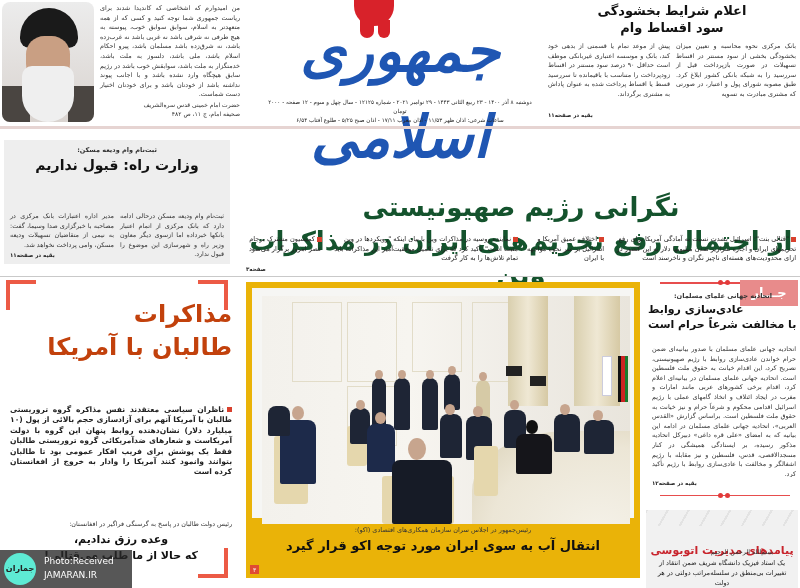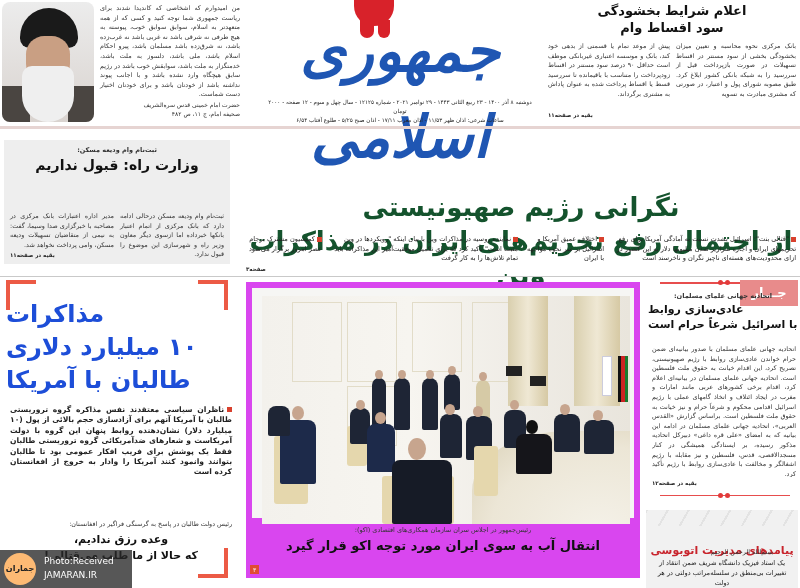--- a/index.html
+++ b/index.html
@@ -46,33 +46,33 @@
 
   
   #main-headline { left: 246px; top: 146px; width: 550px; text-align:center; font-size: 26px; font-weight: bold; line-height: 34px; color:#14532d;margin-top:44px; }
   .bullet-row { left: 246px; top: 235px; width: 550px; height: 40px; }
   .bullet { position:absolute; top:0; font-size: 6.6px; line-height: 9.6px; color:#222; text-align: right; }
   .bullet .sq { display:inline-block; width:5px; height:5px; background:#d8402d; margin-left:2px; vertical-align: middle; }
   #page-ref-3 { left: 246px; top: 266px; }
 
   
   .corner { position:absolute; border-color: #ec5a45; border-style: solid; }
-  #taliban-title { left: 6px; top: 298px; width: 226px; text-align:left; font-size: 24px; font-weight: bold; line-height: 33px; color:#1d4ed8; }
+  #taliban-title { left: 6px; top: 298px; width: 226px; text-align:right; font-size: 24px; font-weight: bold; line-height: 33px; color:#c2410c; }
   #taliban-body { left: 10px; top: 405px; width: 222px; font-size: 7.6px; line-height: 10.4px; font-weight: bold; color:#222; text-align: justify; }
   #taliban-body .sq { display:inline-block; width:5px; height:5px; background:#d8402d; margin-left:3px; }
   #taliban-kicker { left: 10px; top: 520px; width: 222px; font-size: 6.4px; color:#333; text-align: right; }
   #taliban-sub { left: 10px; top: 532px; width: 222px; text-align:center; font-size: 11px; font-weight:bold; line-height: 16px; color:#111; }
 
   #watermark { left: 0; top: 550px; width: 132px; height: 38px; background: rgba(40,40,40,0.78); }
-  #wm-circle { position:absolute; left:4px; top:3px; width:32px; height:32px; border-radius:50%; background:#fdba74; color:#222; font-size:8px; font-weight:bold; text-align:center; line-height:32px; }
+  #wm-circle { position:absolute; left:4px; top:3px; width:32px; height:32px; border-radius:50%; background:#5eead4; color:#222; font-size:8px; font-weight:bold; text-align:center; line-height:32px; }
   #wm-line1 { position:absolute; left:44px; top:6px; font-size:9px; color:#fff; direction:ltr; }
   #wm-line2 { position:absolute; left:44px; top:20px; font-size:9px; color:#fff; direction:ltr; }
 
   
-  #photo-frame { left: 246px; top: 282px; width: 394px; height: 296px; background:#d946ef; }
+  #photo-frame { left: 246px; top: 282px; width: 394px; height: 296px; background:#eab308; }
   #photo-inner { position:absolute; left: 6px; top: 6px; width: 382px; height: 230px; background: #f6f6f4; }
   #photo { position:absolute; left: 10px; top: 8px; width: 368px; height: 228px; overflow:hidden;
     background: linear-gradient(90deg, #f3f1ec 0%, #f7f5f0 40%, #efece6 70%, #e9e5dc 100%); }
   .panel { position:absolute; border:1px solid #e2dcc8; }
   .curtain { position:absolute; background: linear-gradient(90deg,#d9cfae,#efe8d4,#d6c9a4); }
   .person { position:absolute; border-radius: 8px 8px 2px 2px; background:#1e2535; }
   .head { position:absolute; border-radius:50%; background:#c7a58e; }
   .chair { position:absolute; background:#e5d7ad; border-radius:3px; }
   .table { position:absolute; background: radial-gradient(ellipse at 80% 100%, #f4f1e8 0%, #ece6d6 60%, #d8cfb4 100%); border-radius: 60% 0 0 0; }
   #photo-kicker { position:absolute; top: 244px; width:100%; text-align:center; font-size: 6.5px; color:#333; }
@@ -160,21 +160,20 @@
 <div id="page-ref-3" class="abs more">صفحه۳</div>
 
 <div class="hr-grey" style="left:0;top:276px;width:800px;"></div>
 
 <div class="corner" style="left:6px;top:280px;width:30px;height:30px;border-width:4px 0 0 4px;"></div>
 <div class="corner" style="left:198px;top:280px;width:30px;height:30px;border-width:4px 4px 0 0;"></div>
 <div class="corner" style="left:198px;top:548px;width:30px;height:30px;border-width:0 4px 4px 0;"></div>
 
 <div id="taliban-title" class="abs">
   <div>مذاکرات</div>
-  <div>۱۰ میلیارد دلاری</div>
   <div>طالبان با آمریکا</div>
 </div>
 <div id="taliban-body" class="abs">
   <span class="sq"></span><span>ناظران سیاسی معتقدند نفس مذاکره گروه تروریستی طالبان با آمریکا آنهم برای آزادسازی حجم بالائی از پول (۱۰ میلیارد دلار) نشان‌دهنده روابط پنهان این گروه با دولت آمریکاست و شعارهای ضدآمریکائی گروه تروریستی طالبان فقط یک پوشش برای فریب افکار عمومی بود تا طالبان بتوانند وانمود کنند آمریکا را وادار به خروج از افغانستان کرده است</span>
 </div>
 <div id="taliban-kicker" class="abs">رئیس دولت طالبان در پاسخ به گرسنگی فراگیر در افغانستان:</div>
 <div id="taliban-sub" class="abs">
   <div>وعده رزق ندادیم،</div>
   <div>که حالا از ما طلب می‌قتالی!</div>
 </div>
@@ -249,21 +248,21 @@
   <div id="photo-page">۳</div>
 </div>
 
 <div class="abs" style="left:660px;top:282px;width:100px;height:2px;background:#e74d4d;"></div>
 <div class="dot" style="left:718px;top:280px;"></div>
 <div class="dot" style="left:725px;top:280px;"></div>
 <div id="ulama-tag">جـــار</div>
 <div id="ulama-kicker" class="abs">اتحادیه جهانی علمای مسلمان:</div>
 <div id="ulama-title" class="abs">
   <div>عادی‌سازی روابط</div>
-  <div>با اسرائیل شرعاً حرام است</div>
+  <div>با مخالفت شرعاً حرام است</div>
 </div>
 <div id="ulama-body" class="abs small" style="height:132px;overflow:hidden;">اتحادیه جهانی علمای مسلمان با صدور بیانیه‌ای ضمن حرام خواندن عادی‌سازی روابط با رژیم صهیونیستی، تصریح کرد، این اقدام خیانت به حقوق ملت فلسطین است. اتحادیه جهانی علمای مسلمان در بیانیه‌ای اعلام کرد، اقدام برخی کشورهای عربی مانند امارات و مغرب در ایجاد ائتلاف و اتخاذ گامهای عملی با رژیم اسرائیل اقدامی محکوم و شرعاً حرام و نیز خیانت به حقوق ملت فلسطین است. براساس گزارش «القدس العربی»، اتحادیه جهانی علمای مسلمان در ادامه این بیانیه که به امضای «علی قره داغی» دبیرکل اتحادیه مذکور رسیده، بر ایستادگی همیشگی در کنار مسجدالاقصی، قدس، فلسطین و نیز مقابله با رژیم اشغالگر و مخالفت با عادی‌سازی روابط با رژیم تأکید کرد.</div>
 <div id="ulama-more" class="abs more">بقیه در صفحه۱۲</div>
 <div class="abs" style="left:660px;top:495px;width:130px;height:1px;background:#e74d4d;"></div>
 <div class="dot" style="left:718px;top:493px;"></div>
 <div class="dot" style="left:725px;top:493px;"></div>
 
 <div id="bus-box" class="abs">
   <div id="bus-pattern"></div>
   <div id="bus-title">پیامدهای مدیریت اتوبوسی</div>

